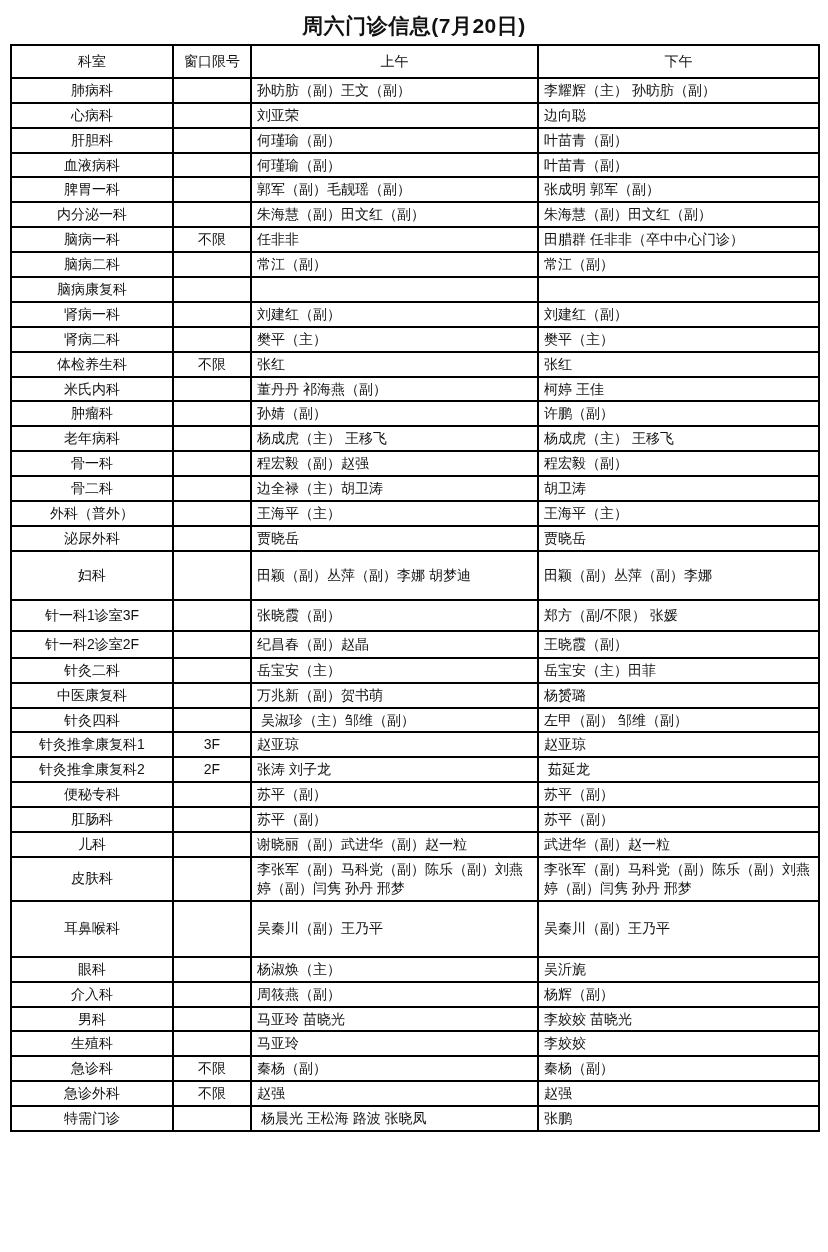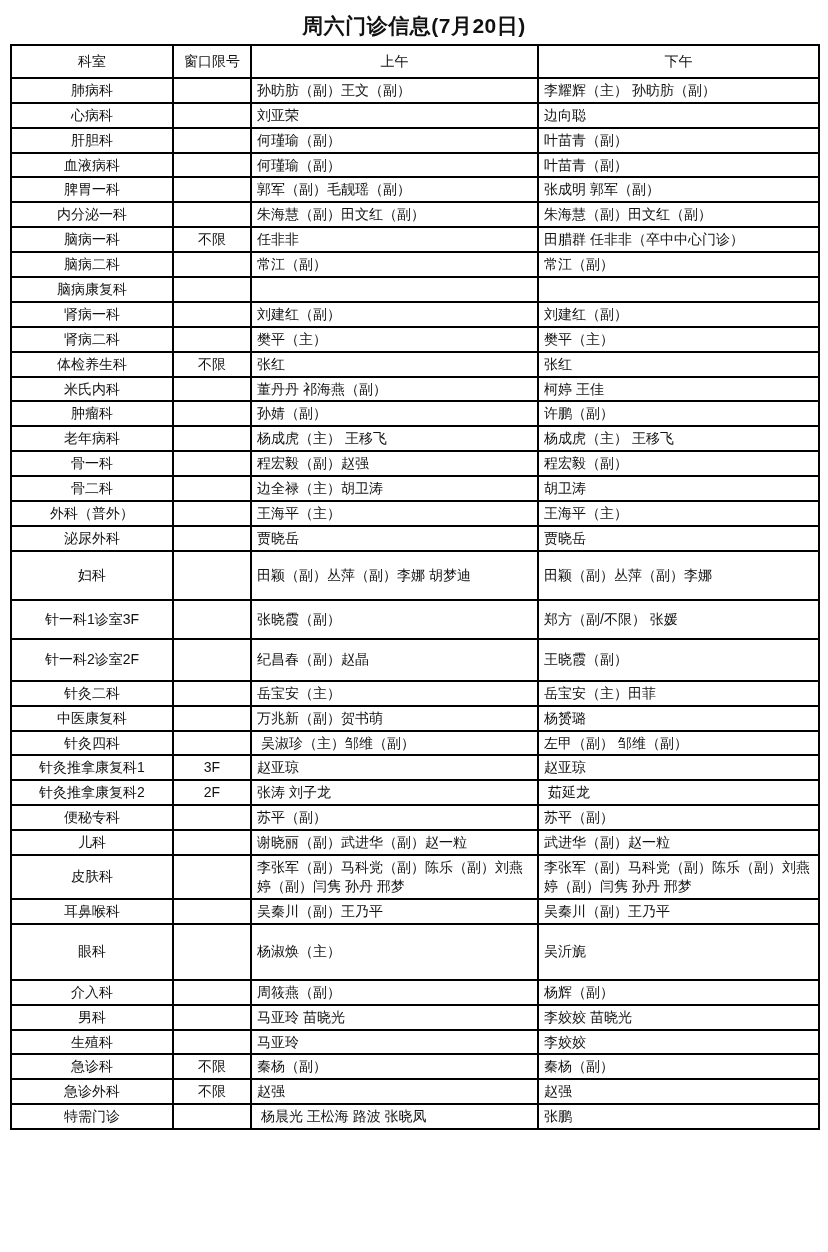--- a/index.html
+++ b/index.html
@@ -51,22 +51,22 @@
     text-align: center;
     padding: 2px 3px;
   }
   td.col-morning, td.col-afternoon {
     text-align: left;
     padding: 2px 4px 2px 5px;
     white-space: pre-wrap;
   }
   tbody tr { height: 23px; }
   tbody tr:nth-child(20) { height: 49px; border-radius: 16px; }
-  tbody tr:nth-child(21) { height: 39px; }
-  tbody tr:nth-child(22) { height: 42px; }
+  tbody tr:nth-child(21) { height: 31px; }
+  tbody tr:nth-child(22) { height: 27px; }
   tbody tr:nth-child(32) { height: 56px; margin-top: 42px; }
 </style>
 </head>
 <body>
 
 <div class="page">
   <h1 class="title">周六门诊信息(7月20日)</h1>
   <table class="schedule">
     <thead>
       <tr>
@@ -239,20 +239,26 @@
           <td class="col-morning">张涛 刘子龙</td>
           <td class="col-afternoon"> 茹延龙</td>
         </tr>
         <tr>
           <td class="col-dept">便秘专科</td>
           <td class="col-limit"></td>
           <td class="col-morning">苏平（副）</td>
           <td class="col-afternoon">苏平（副）</td>
         </tr>
         <tr>
+          <td class="col-dept">肛肠科</td>
+          <td class="col-limit"></td>
+          <td class="col-morning">苏平（副）</td>
+          <td class="col-afternoon">苏平（副）</td>
+        </tr>
+        <tr>
           <td class="col-dept">儿科</td>
           <td class="col-limit"></td>
           <td class="col-morning">谢晓丽（副）武进华（副）赵一粒</td>
           <td class="col-afternoon">武进华（副）赵一粒</td>
         </tr>
         <tr>
           <td class="col-dept">皮肤科</td>
           <td class="col-limit"></td>
           <td class="col-morning">李张军（副）马科党（副）陈乐（副）刘燕婷（副）闫隽 孙丹 邢梦</td>
           <td class="col-afternoon">李张军（副）马科党（副）陈乐（副）刘燕婷（副）闫隽 孙丹 邢梦</td>

